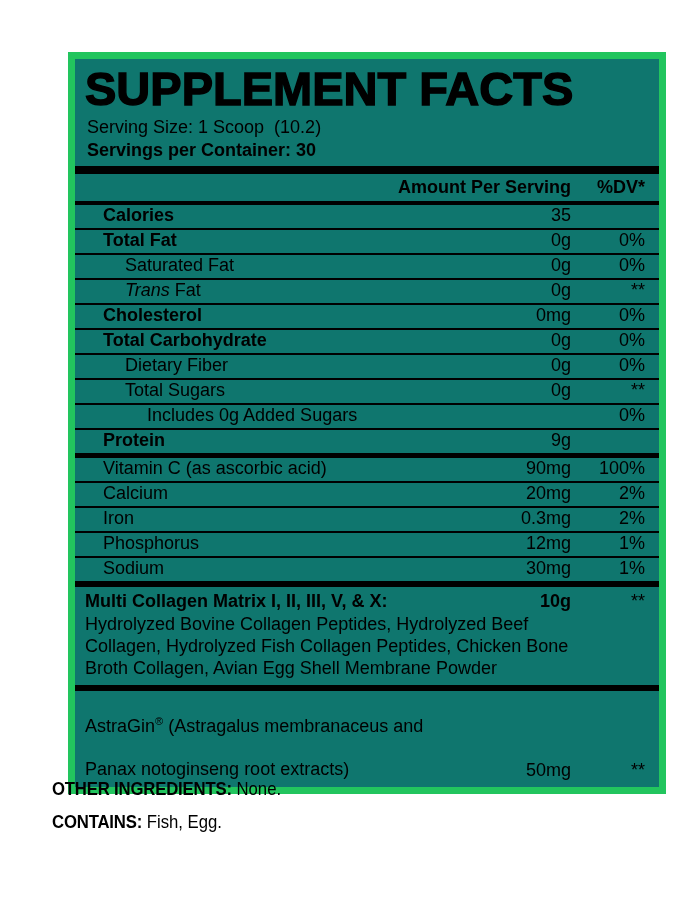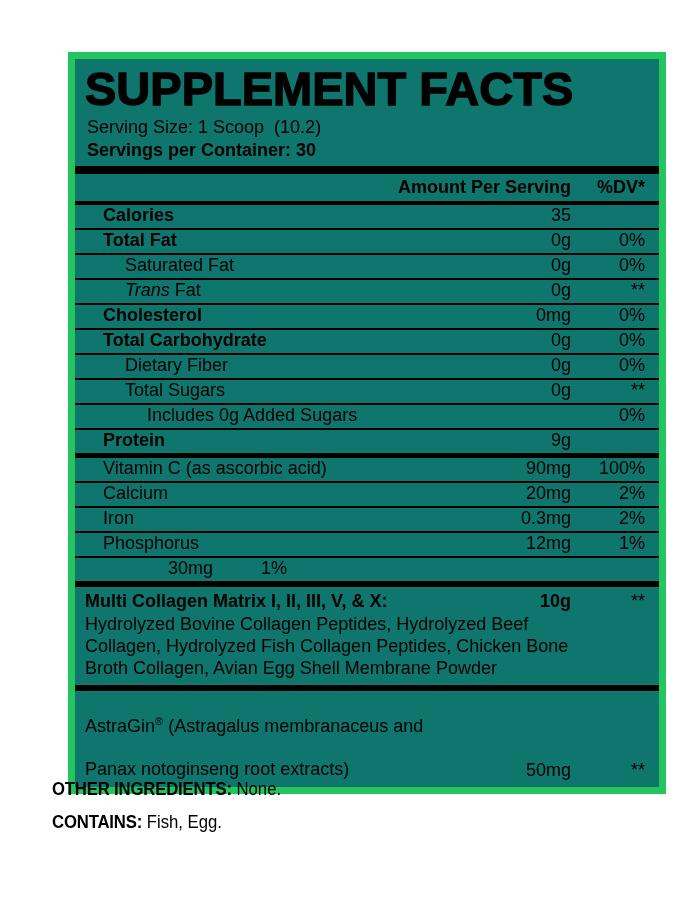--- a/index.html
+++ b/index.html
@@ -198,20 +198,21 @@
       <span class="dv">2%</span>
     </div>
 
     <div class="row sep-thin">
       <span class="name indent-0">Phosphorus</span>
       <span class="amount">12mg</span>
       <span class="dv">1%</span>
     </div>
 
     <div class="row sep-thin">
+      <span class="name indent-0">Sodium</span>
       <span class="amount">30mg</span>
       <span class="dv">1%</span>
     </div>
   </div>
 
   <div class="section-block">
     <div class="block-row">
       <span class="name bold">Multi Collagen Matrix I, II, III, V, &amp; X:</span>
       <span class="amount bold">10g</span>
       <span class="dv">**</span>

